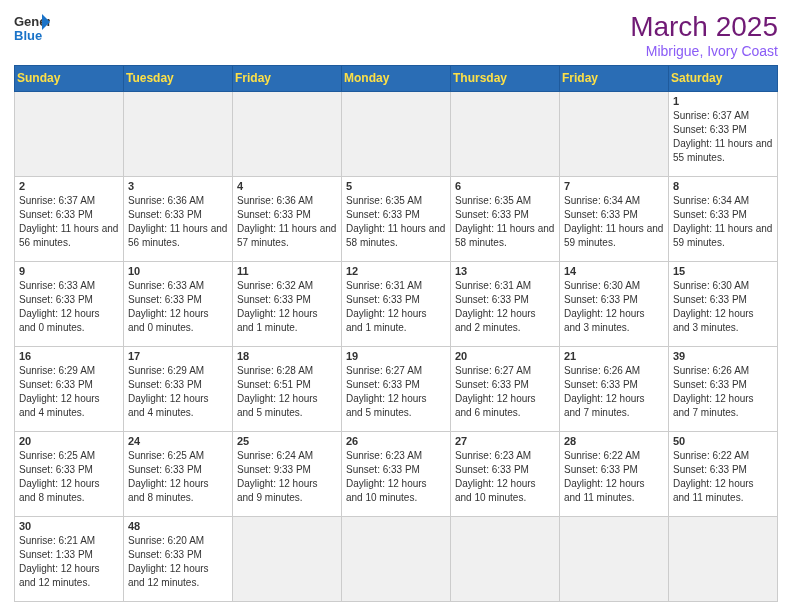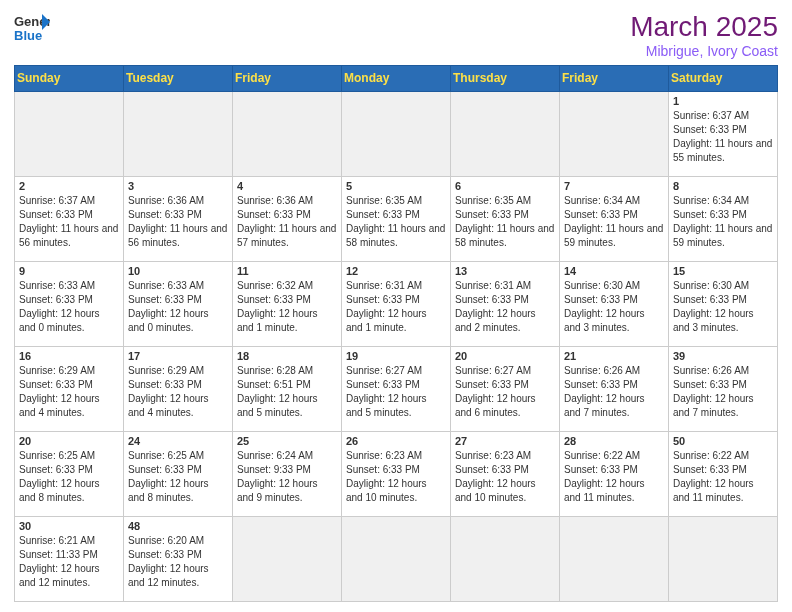--- a/index.html
+++ b/index.html
@@ -334,21 +334,21 @@
             <div class="day-info">Sunrise: 6:22 AM
 Sunset: 6:33 PM
 Daylight: 12 hours
 and 11 minutes.</div>
           </td>
         </tr>
         <tr>
           <td>
             <span class="day-num">30</span>
             <div class="day-info">Sunrise: 6:21 AM
-Sunset: 11:33 PM
+Sunset: 1:33 PM
 Daylight: 12 hours
 and 12 minutes.</div>
           </td>
           <td>
             <span class="day-num">48</span>
             <div class="day-info">Sunrise: 6:20 AM
 Sunset: 6:33 PM
 Daylight: 12 hours
 and 12 minutes.</div>
           </td>

